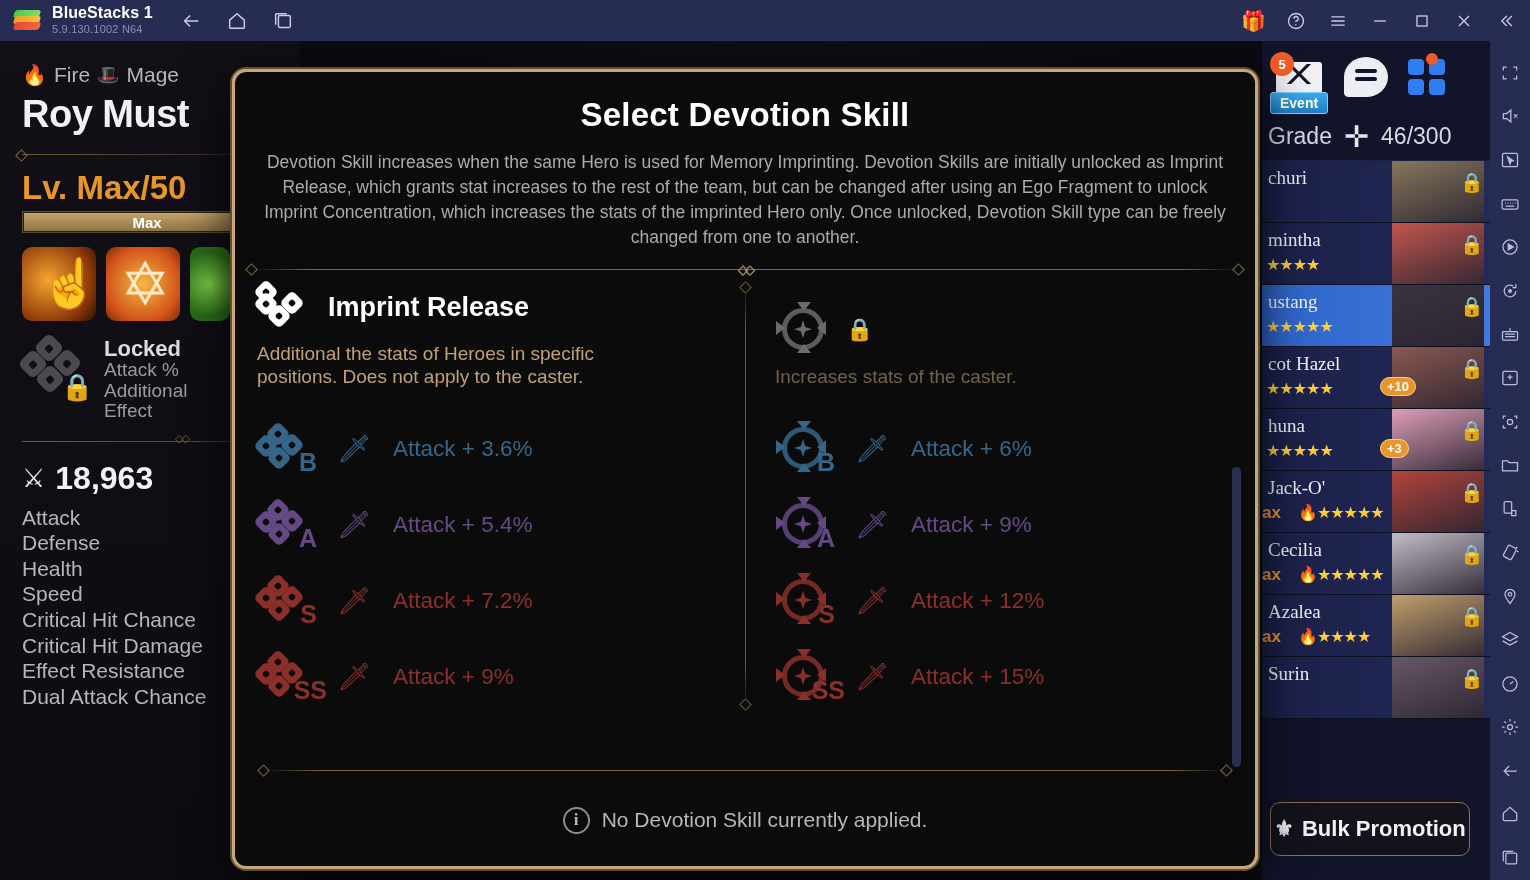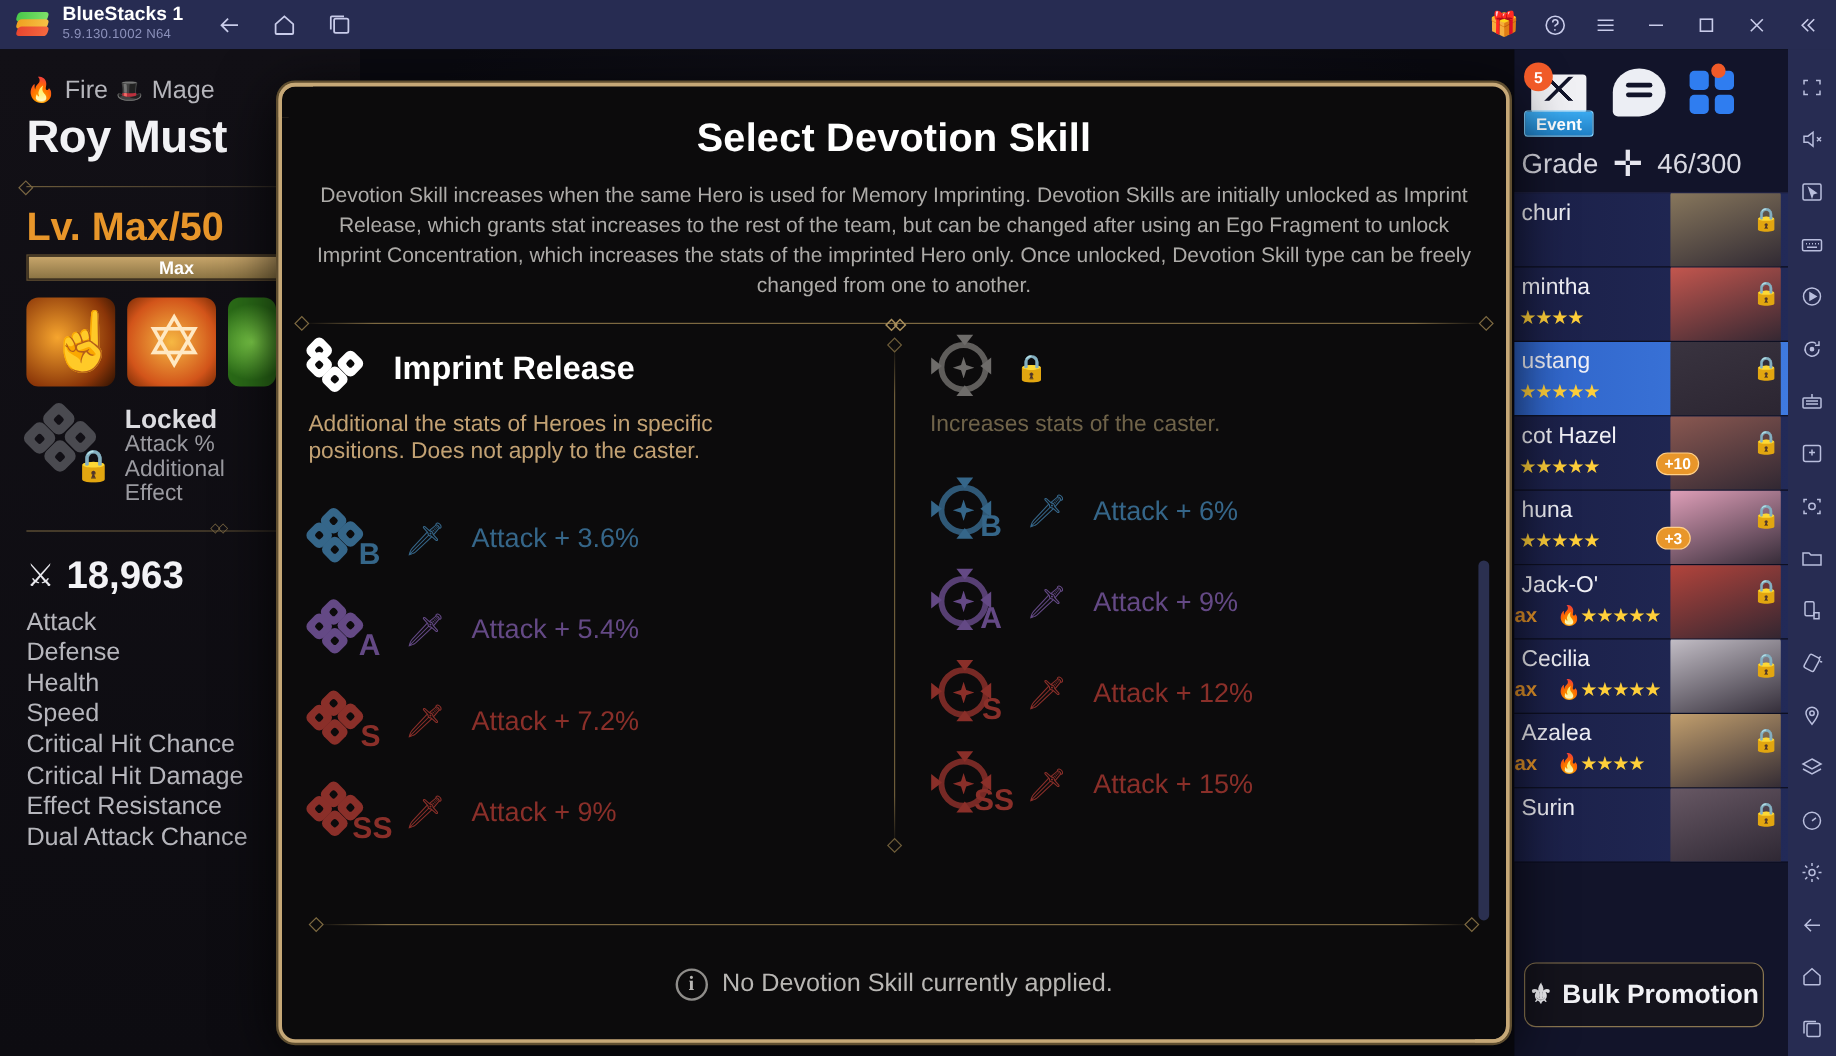--- a/index.html
+++ b/index.html
@@ -137,21 +137,21 @@
   .hl-grid .dot { position:absolute; left:20px; top:-4px; width:12px; height:12px; border-radius:50%; background:#f05a28; }
 
   #hl-grade { height: 48px; display: flex; align-items: center; gap: 12px; padding-left: 6px;
     color: #d9d9e2; font-size: 23px; border-bottom: 1px solid #1e2040; }
   .plus-ico { color: #e6e6ee; font-size: 30px; font-weight: 300; }
 
   .hero-item { position: relative; height: 62px; overflow: hidden; border-bottom: 1px solid #0d0f22; cursor: pointer; }
   .hero-item.sel { background: linear-gradient(90deg,#2f64c8,#3f7ae0); }
   .hero-item:not(.sel) { background: linear-gradient(90deg,#1b2048,#222a58); }
   .hero-face { position: absolute; right: 6px; top: -4px; width: 92px; height: 72px; border-radius: 6px; }
-  .hero-nm { position: absolute; left: 6px; top: 6px; color: #f0f0f6; font-size: 19px; white-space: nowrap; }
+  .hero-nm { position: absolute; left: 6px; top: 6px; color: #f0f0f6; font-size: 19px; white-space: nowrap; font-family: Liberation Serif, serif; }
   .hero-stars { position: absolute; left: 2px; top: 32px; font-size: 16px; color: #ffcf3a; letter-spacing: -1px; white-space: nowrap; }
   .hero-max { position: absolute; left: 0px; top: 32px; color: #e8962a; font-size: 17px; font-weight: bold; }
   .hero-lock { position: absolute; right: 6px; top: 10px; font-size: 19px; color: #d5d5dd; }
   .hero-plus { position: absolute; left: 118px; top: 30px; background: #e8962a; color:#fff; font-size: 13px;
       font-weight:bold; border-radius: 10px; padding: 1px 6px; border: 1px solid #ffd089; }
   #bulk-btn {
     position: absolute; left: 8px; bottom: 24px; width: 200px; height: 54px;
     border: 1px solid #8a7650; border-radius: 10px; background: #14131c;
     display: flex; align-items: center; justify-content: center; gap: 8px; cursor: pointer;
   }
@@ -179,21 +179,21 @@
   #modal-title { text-align: center; color: #ffffff; font-size: 33px; font-weight: bold; padding-top: 24px; letter-spacing: .2px; }
   #modal-desc { color: #adaba8; font-size: 17.5px; line-height: 1.42; text-align: center; padding: 16px 24px 0 24px; }
 
   .div-orn { position: relative; height: 16px; margin: 12px 12px 0 12px; }
   .div-orn i { position: absolute; top: 8px; left: 6px; right: 6px; height: 1px;
     background: linear-gradient(90deg, transparent, #7d6941 6%, #7d6941 94%, transparent); }
   .div-orn b { position: absolute; top: 1px; left: 50%; transform: translateX(-50%); color: #a98f5c; font-size: 13px; letter-spacing: -3px; }
   .div-orn u { position: absolute; top: 4px; width: 9px; height: 9px; border: 1px solid #7d6941; transform: rotate(45deg); }
   .div-orn u.l { left: 0; } .div-orn u.r { right: 0; }
 
-  #cols { display: flex; position: relative; padding: 6px 22px 0 22px; }
+  #cols { display: flex; position: relative; padding: 6px 22px 0 22px; align-items: flex-end; }
   .vdiv { position: absolute; left: 50%; top: 10px; bottom: 10px; width: 1px; background: linear-gradient(180deg, transparent, #6d5c39 10%, #6d5c39 90%, transparent); }
   .vdiv:before, .vdiv:after { content:''; position:absolute; left:-4px; width:7px; height:7px; border:1px solid #6d5c39; transform: rotate(45deg); }
   .vdiv:before { top:-4px; } .vdiv:after { bottom:-4px; }
   .col { width: 50%; padding-right: 26px; }
   .col.right { padding-left: 30px; padding-right: 0; }
 
   .col-head { display: flex; align-items: center; gap: 13px; }
   .col-title { font-size: 27px; font-weight: bold; color: #ffffff; }
   .col.locked .col-title { color: #7c7a78; }
   .lock-glyph { font-size: 22px; color: #7c7a78; }

